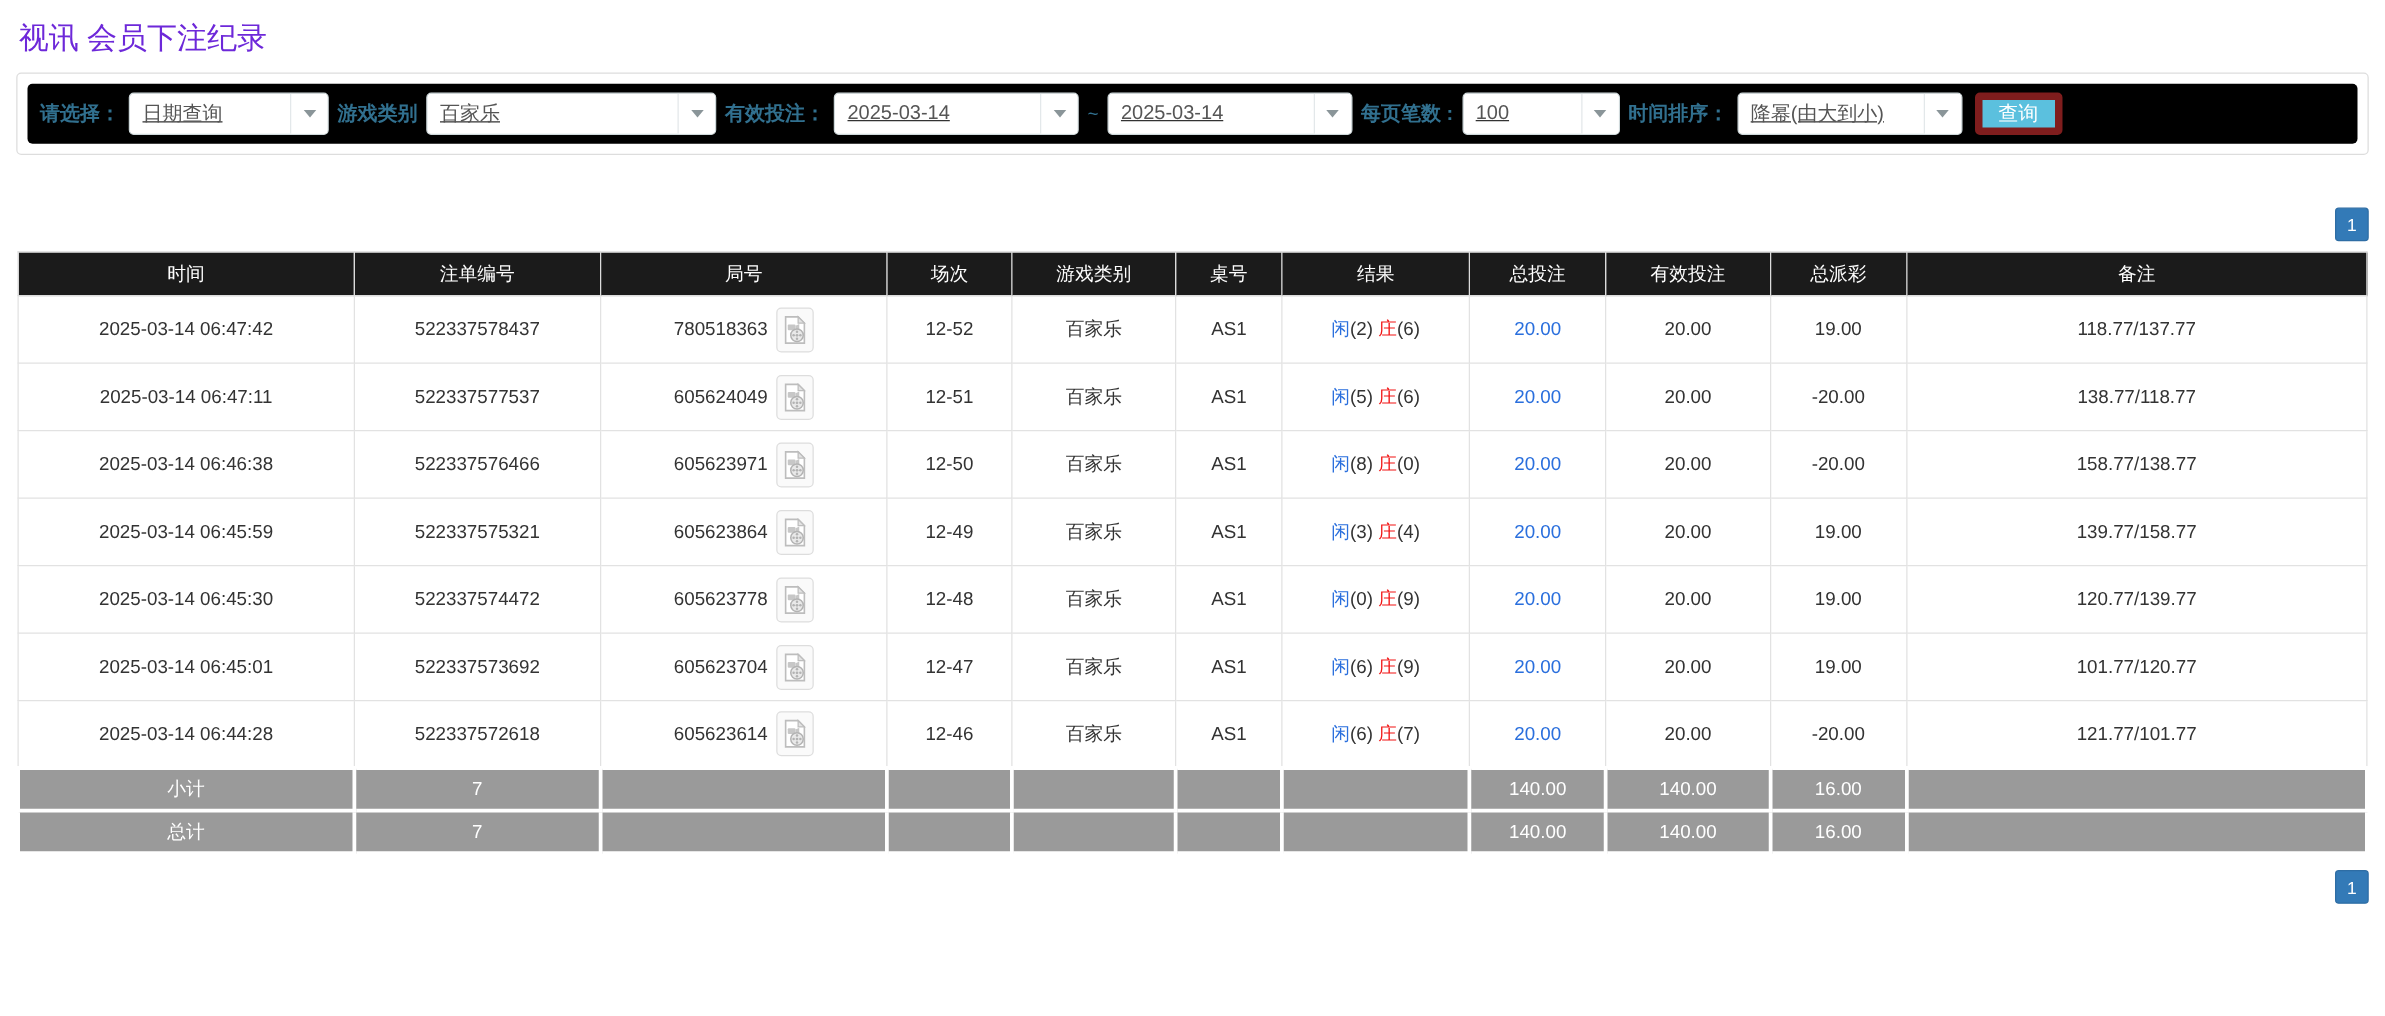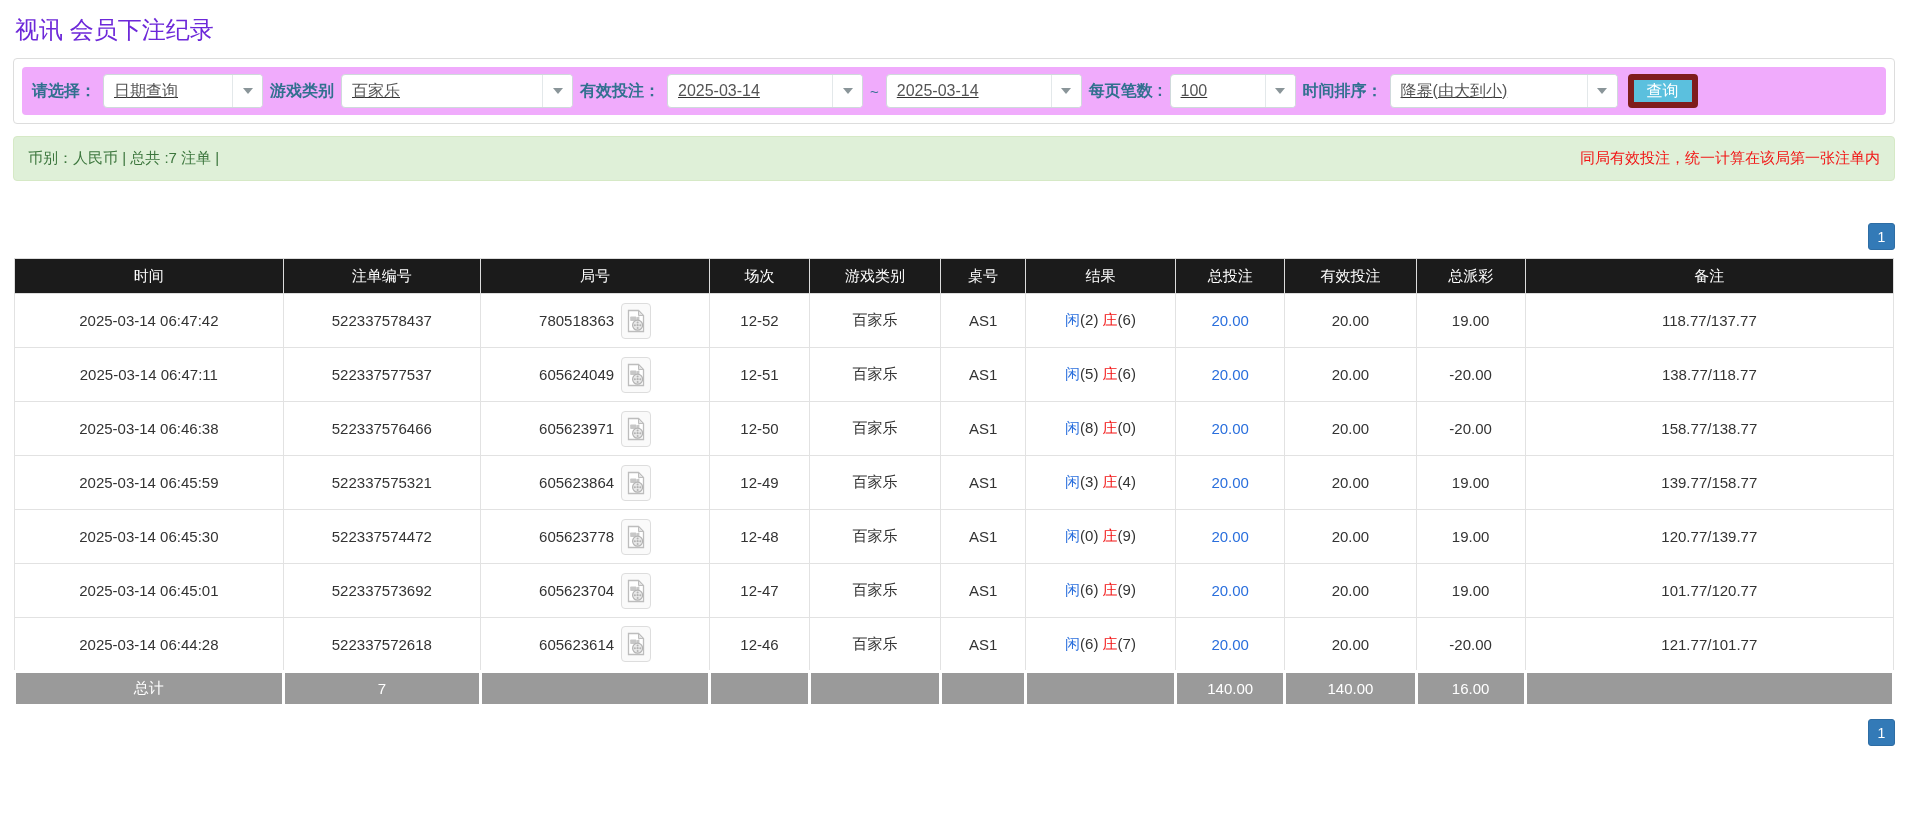--- a/index.html
+++ b/index.html
@@ -13,21 +13,21 @@
 
   
   .page-title { font-size:24px; color:#6d28d9; margin:6px 0 12px 2px; font-weight:400; }
 
   
   .filter-panel {
     border:1px solid #ddd; border-radius:4px; background:#fff;
     padding:8px; margin-bottom:12px;
   }
   .filter-bar {
-    background:#f0abfc; border-radius:4px; padding:7px 10px;
+    background:#000000; border-radius:4px; padding:7px 10px;
     display:flex; align-items:center; gap:7px; min-height:48px;
   }
   .flabel { color:#31708f; font-weight:bold; font-size:16px; white-space:nowrap; }
   .tilde  { color:#31708f; font-size:15px; }
   .combo {
     display:inline-flex; align-items:stretch; background:#fff;
     border:1px solid #cfd9db; border-radius:4px; height:34px; overflow:hidden;
     cursor:pointer;
     text-decoration:underline;
   }
@@ -37,21 +37,21 @@
   }
   .combo .arrow {
     width:30px; border-left:1px solid #e3e8ea; display:flex; align-items:center;
     justify-content:center; background:#fff;
   }
   .combo .arrow::after {
     content:""; width:0; height:0; border-left:5px solid transparent;
     border-right:5px solid transparent; border-top:6px solid #8a9599;
   }
   .w-select { width:160px; } .w-game { width:232px; } .w-date { width:196px; }
-  .w-size { width:126px; } .w-sort { width:228px; }
+  .w-size { width:126px; } .w-sort { width:180px; }
   .combo .val { flex:1; }
   .search-btn {
     height:34px; padding:0 13px; background:#5bc0de; border:6px solid #7f1d1d;
     border-radius:4px; color:#fff; font-size:16px; cursor:pointer; margin-left:3px;
     font-family:inherit;
   }
 
   
   .summary-bar {
     background:#dff0d8; border:1px solid #d6e9c6; border-radius:4px;
@@ -136,24 +136,20 @@
       <span class="flabel">时间排序：</span>
       <span class="combo w-sort">
         <span class="val">降幂(由大到小)</span>
         <span class="arrow"></span>
       </span>
 
       <button class="search-btn">查询</button>
     </div>
   </div>
 
-  <div class="summary-bar">
-    <span class="summary-left">币别：人民币 | 总共 :7 注单 |</span>
-    <span class="summary-right">同局有效投注，统一计算在该局第一张注单内</span>
-  </div>
 
   <div class="pager-row">
     <button class="page-btn">1</button>
   </div>
 
   <table class="records">
     <colgroup>
       <col style="width:14.3%">
         <col style="width:10.5%">
         <col style="width:12.2%">
@@ -443,32 +439,45 @@
     <td>
       <a class="bet-link">20.00</a>
     </td>
     <td>20.00</td>
     <td class="neg">-20.00</td>
     <td>121.77/101.77</td>
   </tr>
 </tbody>
     <tbody>
       <tr class="footer-row">
-        <td>总计</td>
+        <td>小计</td>
         <td>7</td>
         <td></td>
         <td></td>
         <td></td>
         <td></td>
         <td></td>
         <td>140.00</td>
         <td>140.00</td>
         <td>16.00</td>
         <td></td>
       </tr>
+      <tr class="footer-row">
+        <td>总计</td>
+        <td>7</td>
+        <td></td>
+        <td></td>
+        <td></td>
+        <td></td>
+        <td></td>
+        <td>140.00</td>
+        <td>140.00</td>
+        <td>16.00</td>
+        <td></td>
+      </tr>
     </tbody>
   </table>
 
   <div class="pager-row bottom">
     <button class="page-btn">1</button>
   </div>
 
 </div>
 
 </body></html>

